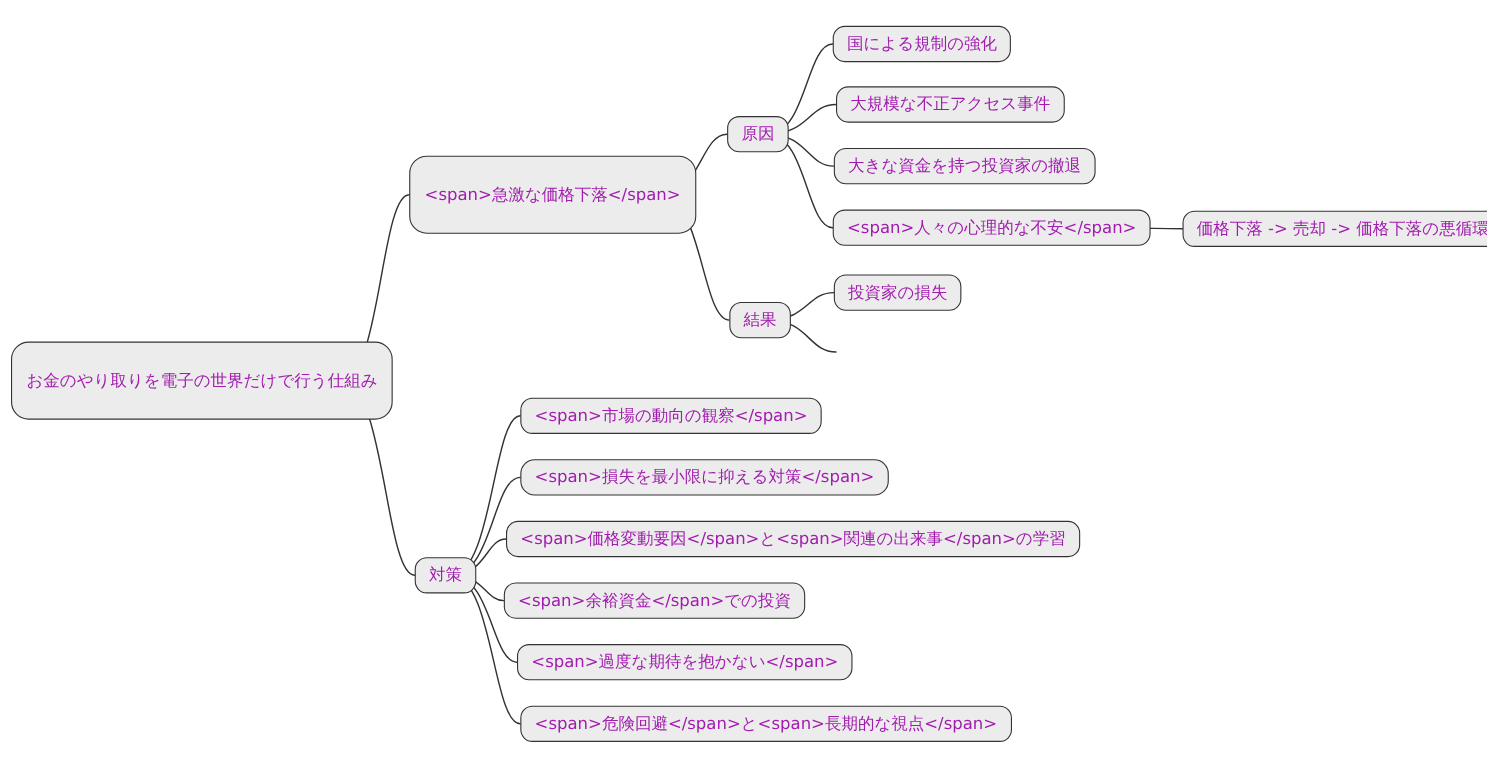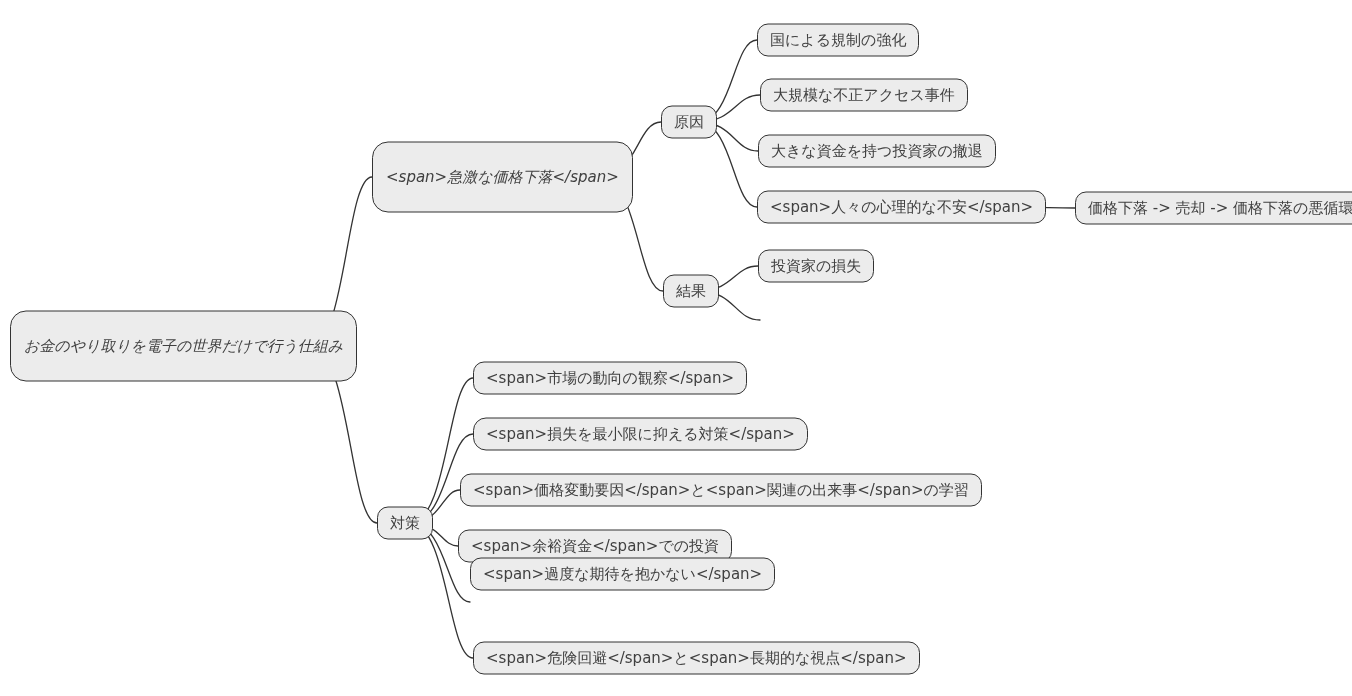--- a/index.html
+++ b/index.html
@@ -33,28 +33,27 @@
   .node {
     position: absolute;
     z-index: 2;
     transform: translateY(-50%);
     background: #ececec;
     border: 1.5px solid #333333;
     border-radius: 11px;
     padding: 5px 12px;
     font-size: 15px;
     line-height: 21px;
-    color: #404040;
+    color: #a21caf;
     white-space: nowrap;
     box-sizing: border-box;
   }
   .node.lg {
     border-radius: 16px;
     padding: 24px 13px;
-    font-style: italic;
   }
 </style>
 </head>
 <body>
 
 <div class="canvas">
 
   <svg class="edges" viewBox="0 0 1352 696" xmlns="http://www.w3.org/2000/svg">
     <path d="M 310,346 C 346,346 346,177 372,177"></path>
     <path d="M 310,346 C 350,346 350,523 377,523"></path>
@@ -86,16 +85,16 @@
   <div class="node" style="left:1075px; top:208px;">価格下落 -&gt; 売却 -&gt; 価格下落の悪循環</div>
 
   <div class="node" style="left:663px;  top:291px;">結果</div>
   <div class="node" style="left:758px;  top:266px;">投資家の損失</div>
 
   <div class="node" style="left:377px;  top:523px;">対策</div>
   <div class="node" style="left:473px;  top:378px;">&lt;span&gt;市場の動向の観察&lt;/span&gt;</div>
   <div class="node" style="left:473px;  top:434px;border-radius:13px;">&lt;span&gt;損失を最小限に抑える対策&lt;/span&gt;</div>
   <div class="node" style="left:460px;  top:490px;">&lt;span&gt;価格変動要因&lt;/span&gt;と&lt;span&gt;関連の出来事&lt;/span&gt;の学習</div>
   <div class="node" style="left:458px;  top:546px;text-align:right;">&lt;span&gt;余裕資金&lt;/span&gt;での投資</div>
-  <div class="node" style="left:470px;  top:574px;">&lt;span&gt;過度な期待を抱かない&lt;/span&gt;</div>
+  <div class="node" style="left:470px;  top:602px;">&lt;span&gt;過度な期待を抱かない&lt;/span&gt;</div>
   <div class="node" style="left:473px;  top:658px;">&lt;span&gt;危険回避&lt;/span&gt;と&lt;span&gt;長期的な視点&lt;/span&gt;</div>
 
 </div>
 
 </body></html>

